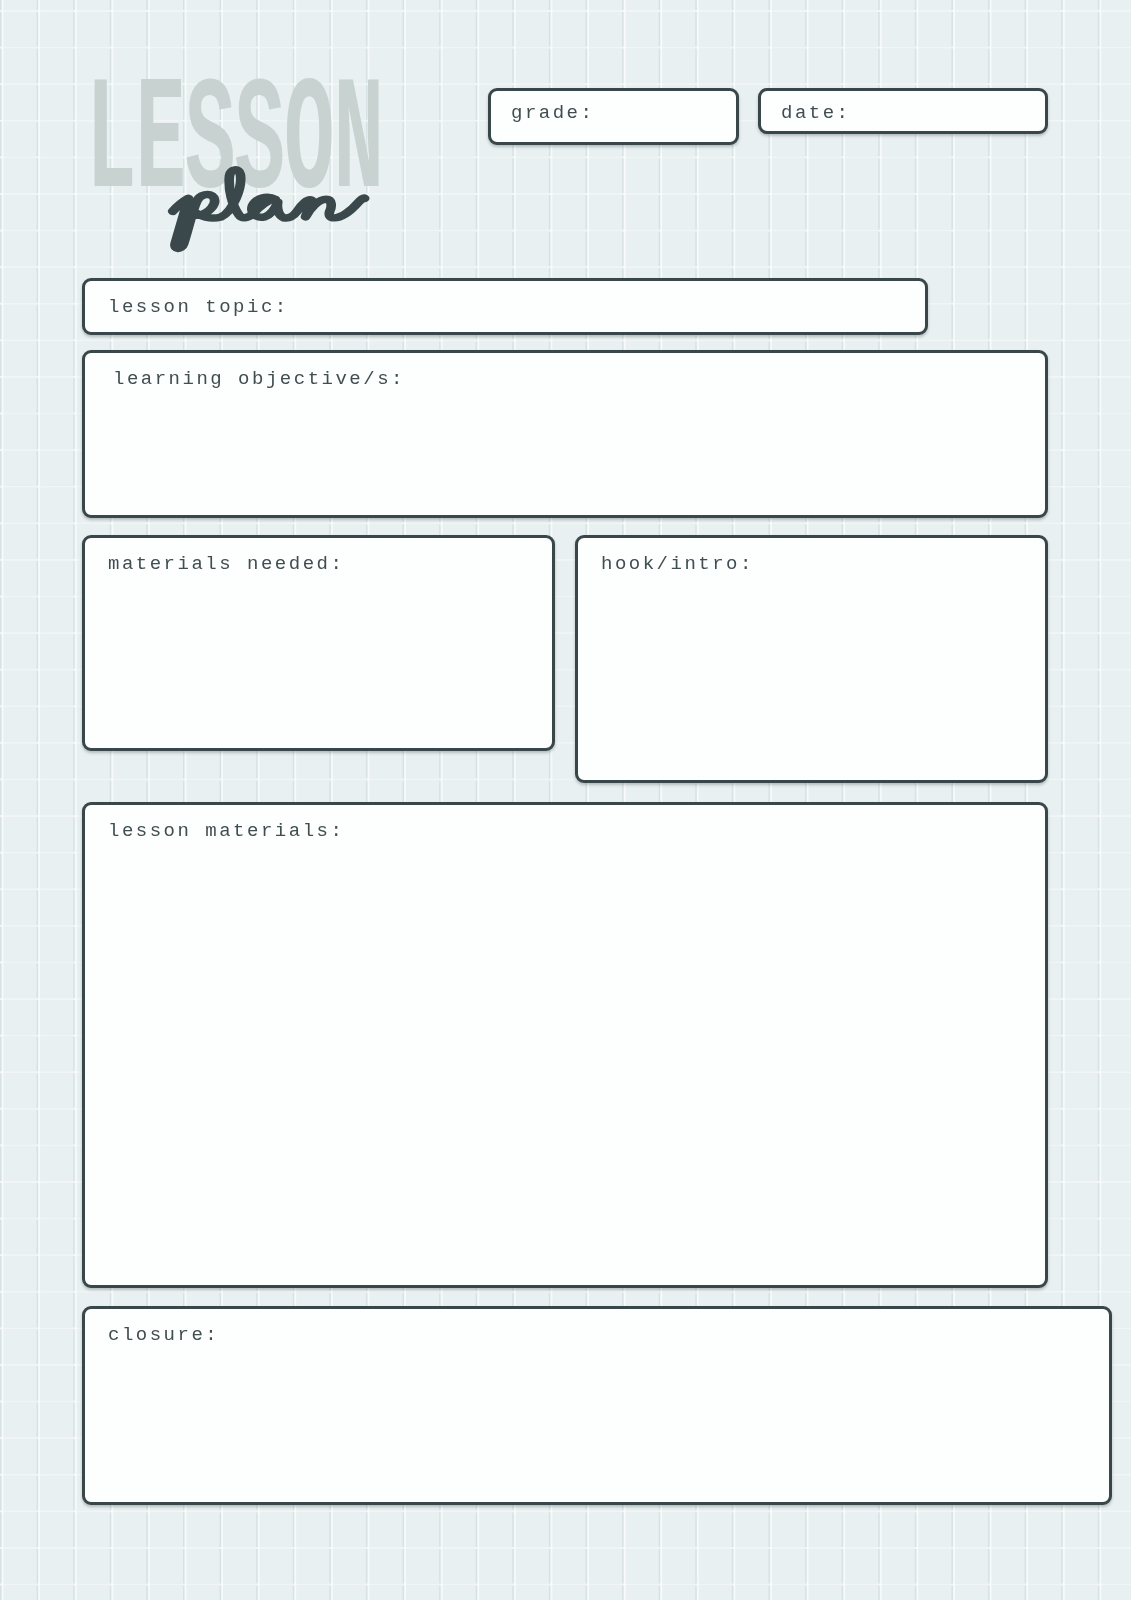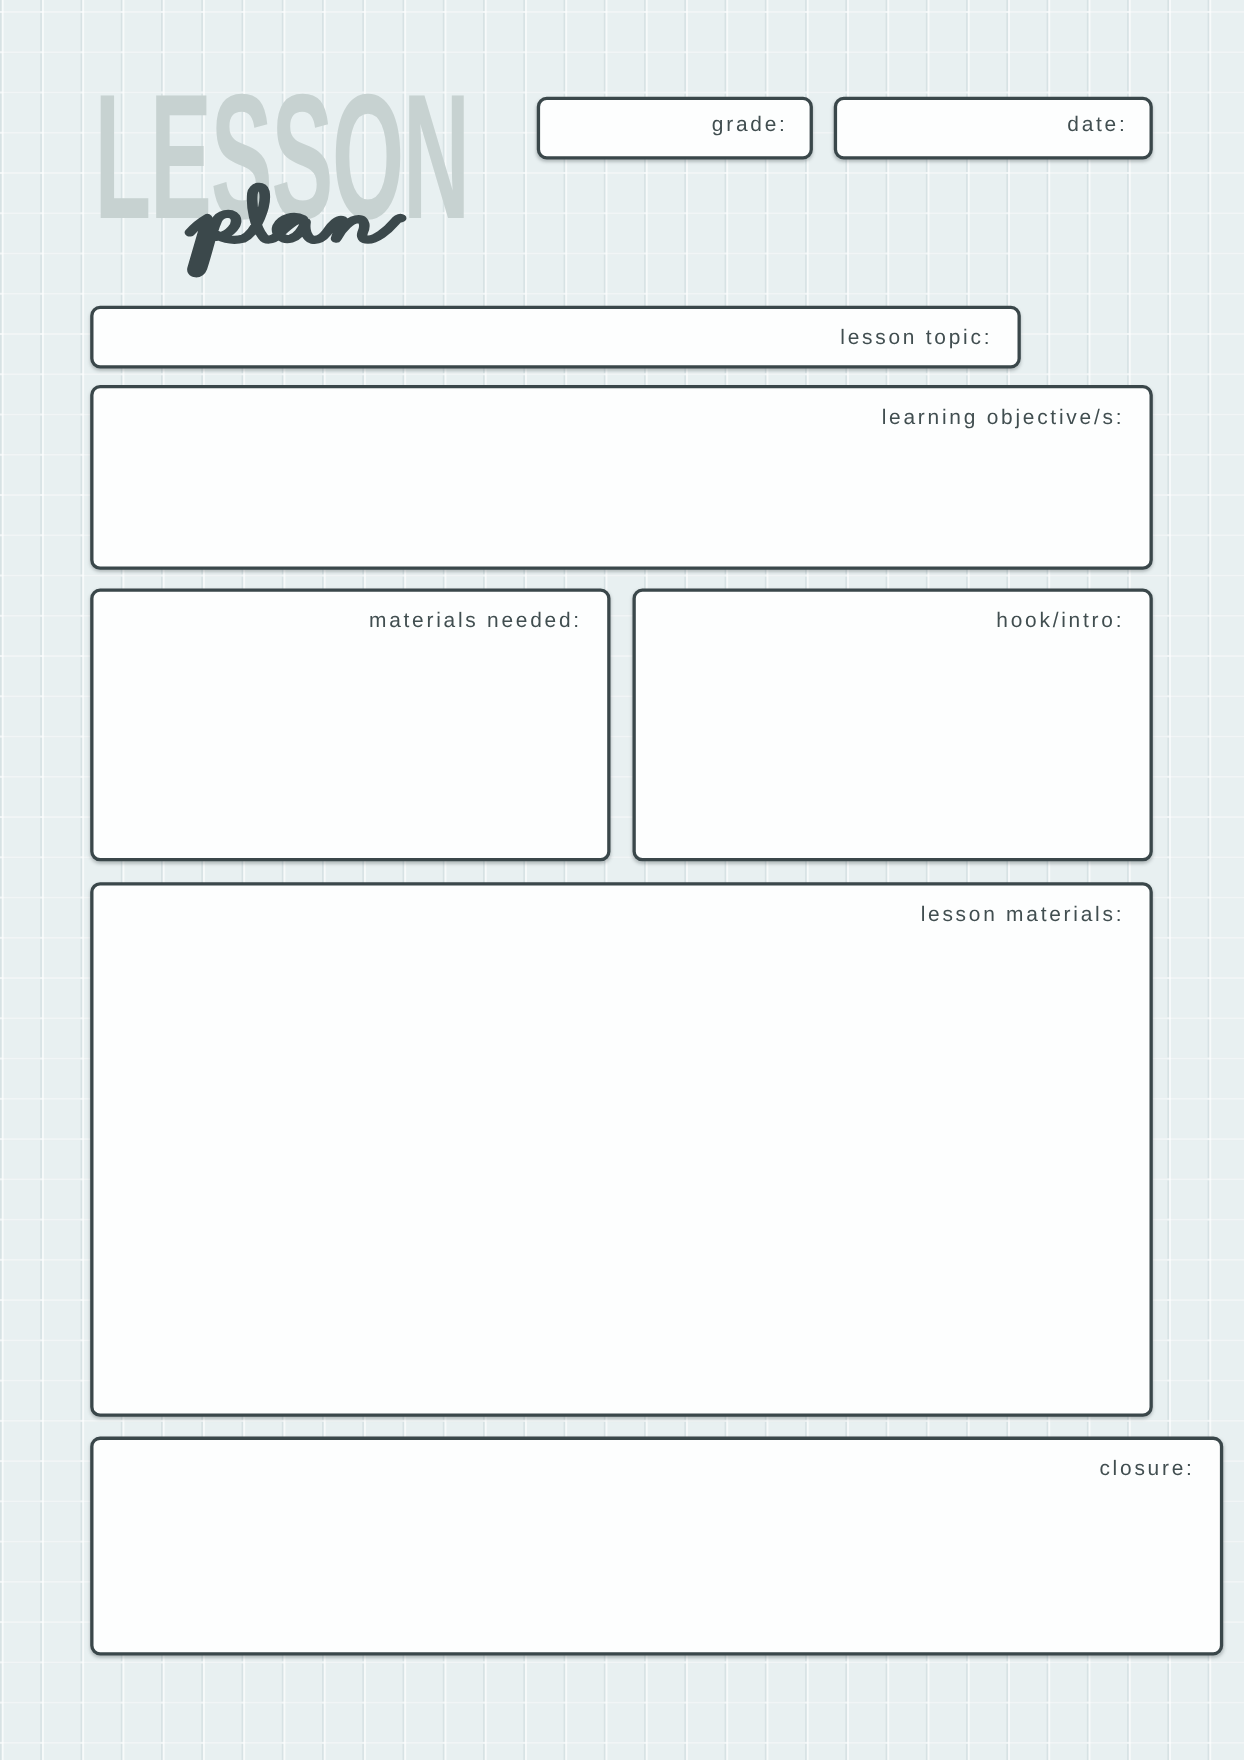--- a/index.html
+++ b/index.html
@@ -15,20 +15,21 @@
     margin: 0 auto;
     overflow: hidden;
     background-color: #e8f0f1;
     background-image:
       linear-gradient(to right, rgba(255,255,255,0.65) 1.5px, transparent 1.5px),
       linear-gradient(to bottom, rgba(255,255,255,0.65) 1.5px, transparent 1.5px),
       linear-gradient(to right, #d7e2e4 1.5px, transparent 1.5px),
       linear-gradient(to bottom, #d7e2e4 1.5px, transparent 1.5px);
     background-size: 36.6px 36.6px;
     background-position: 1.5px 11.5px, -3.5px 10px, 0 10px, -5px 10px;
+    font-family: Liberation Mono, monospace;
   }
   .title-main {
     position: absolute;
     left: 86px;
     top: 62px;
     font-size: 162px;
     font-weight: 700;
     line-height: 1;
     letter-spacing: -2px;
     color: #c7d2d1;
@@ -46,38 +47,37 @@
     z-index: 3;
   }
   .box {
     position: absolute;
     box-sizing: border-box;
     background: #fdfefe;
     border: 3px solid #3a474a;
     border-radius: 9px;
     box-shadow: 0 2px 3px rgba(58,71,74,0.30);
     z-index: 2;
-    text-align: right;
   }
   .box .label {
     display: block;
     color: #414e50;
     font-size: 19px;
     letter-spacing: 2.5px;
     line-height: 1.25;
   }
   .pad-sm { padding: 11px 20px; }
   .pad-md { padding: 15px 23px; }
 
   .box-grade            { left:  488px; top:   88px; width: 251px; height:  57px; }
-  .box-date             { left:  758px; top:   88px; width: 290px; height:  57px; }
+  .box-date             { left:  758px; top:   88px; width: 290px; height:  46px; }
   .box-subject          { left:  488px; top:  163px; width: 560px; height:  93px; }
   .box-lesson-topic     { left:   82px; top:  278px; width: 846px; height:  57px; }
   .box-learning-obj     { left:   82px; top:  350px; width: 966px; height: 168px; padding-left: 28px; }
-  .box-materials        { left:   82px; top:  535px; width: 473px; height: 248px; }
+  .box-materials        { left:   82px; top:  535px; width: 473px; height: 216px; }
   .box-hook             { left:  575px; top:  535px; width: 473px; height: 248px; }
   .box-lesson-structure { left:   82px; top:  802px; width: 966px; height: 486px; }
   .box-closure          { left:   82px; top: 1306px; width: 1030px; height: 199px; }
 </style>
 </head>
 <body>
 
 <div class="page">
 
   <div class="title-main">LESSON</div>

